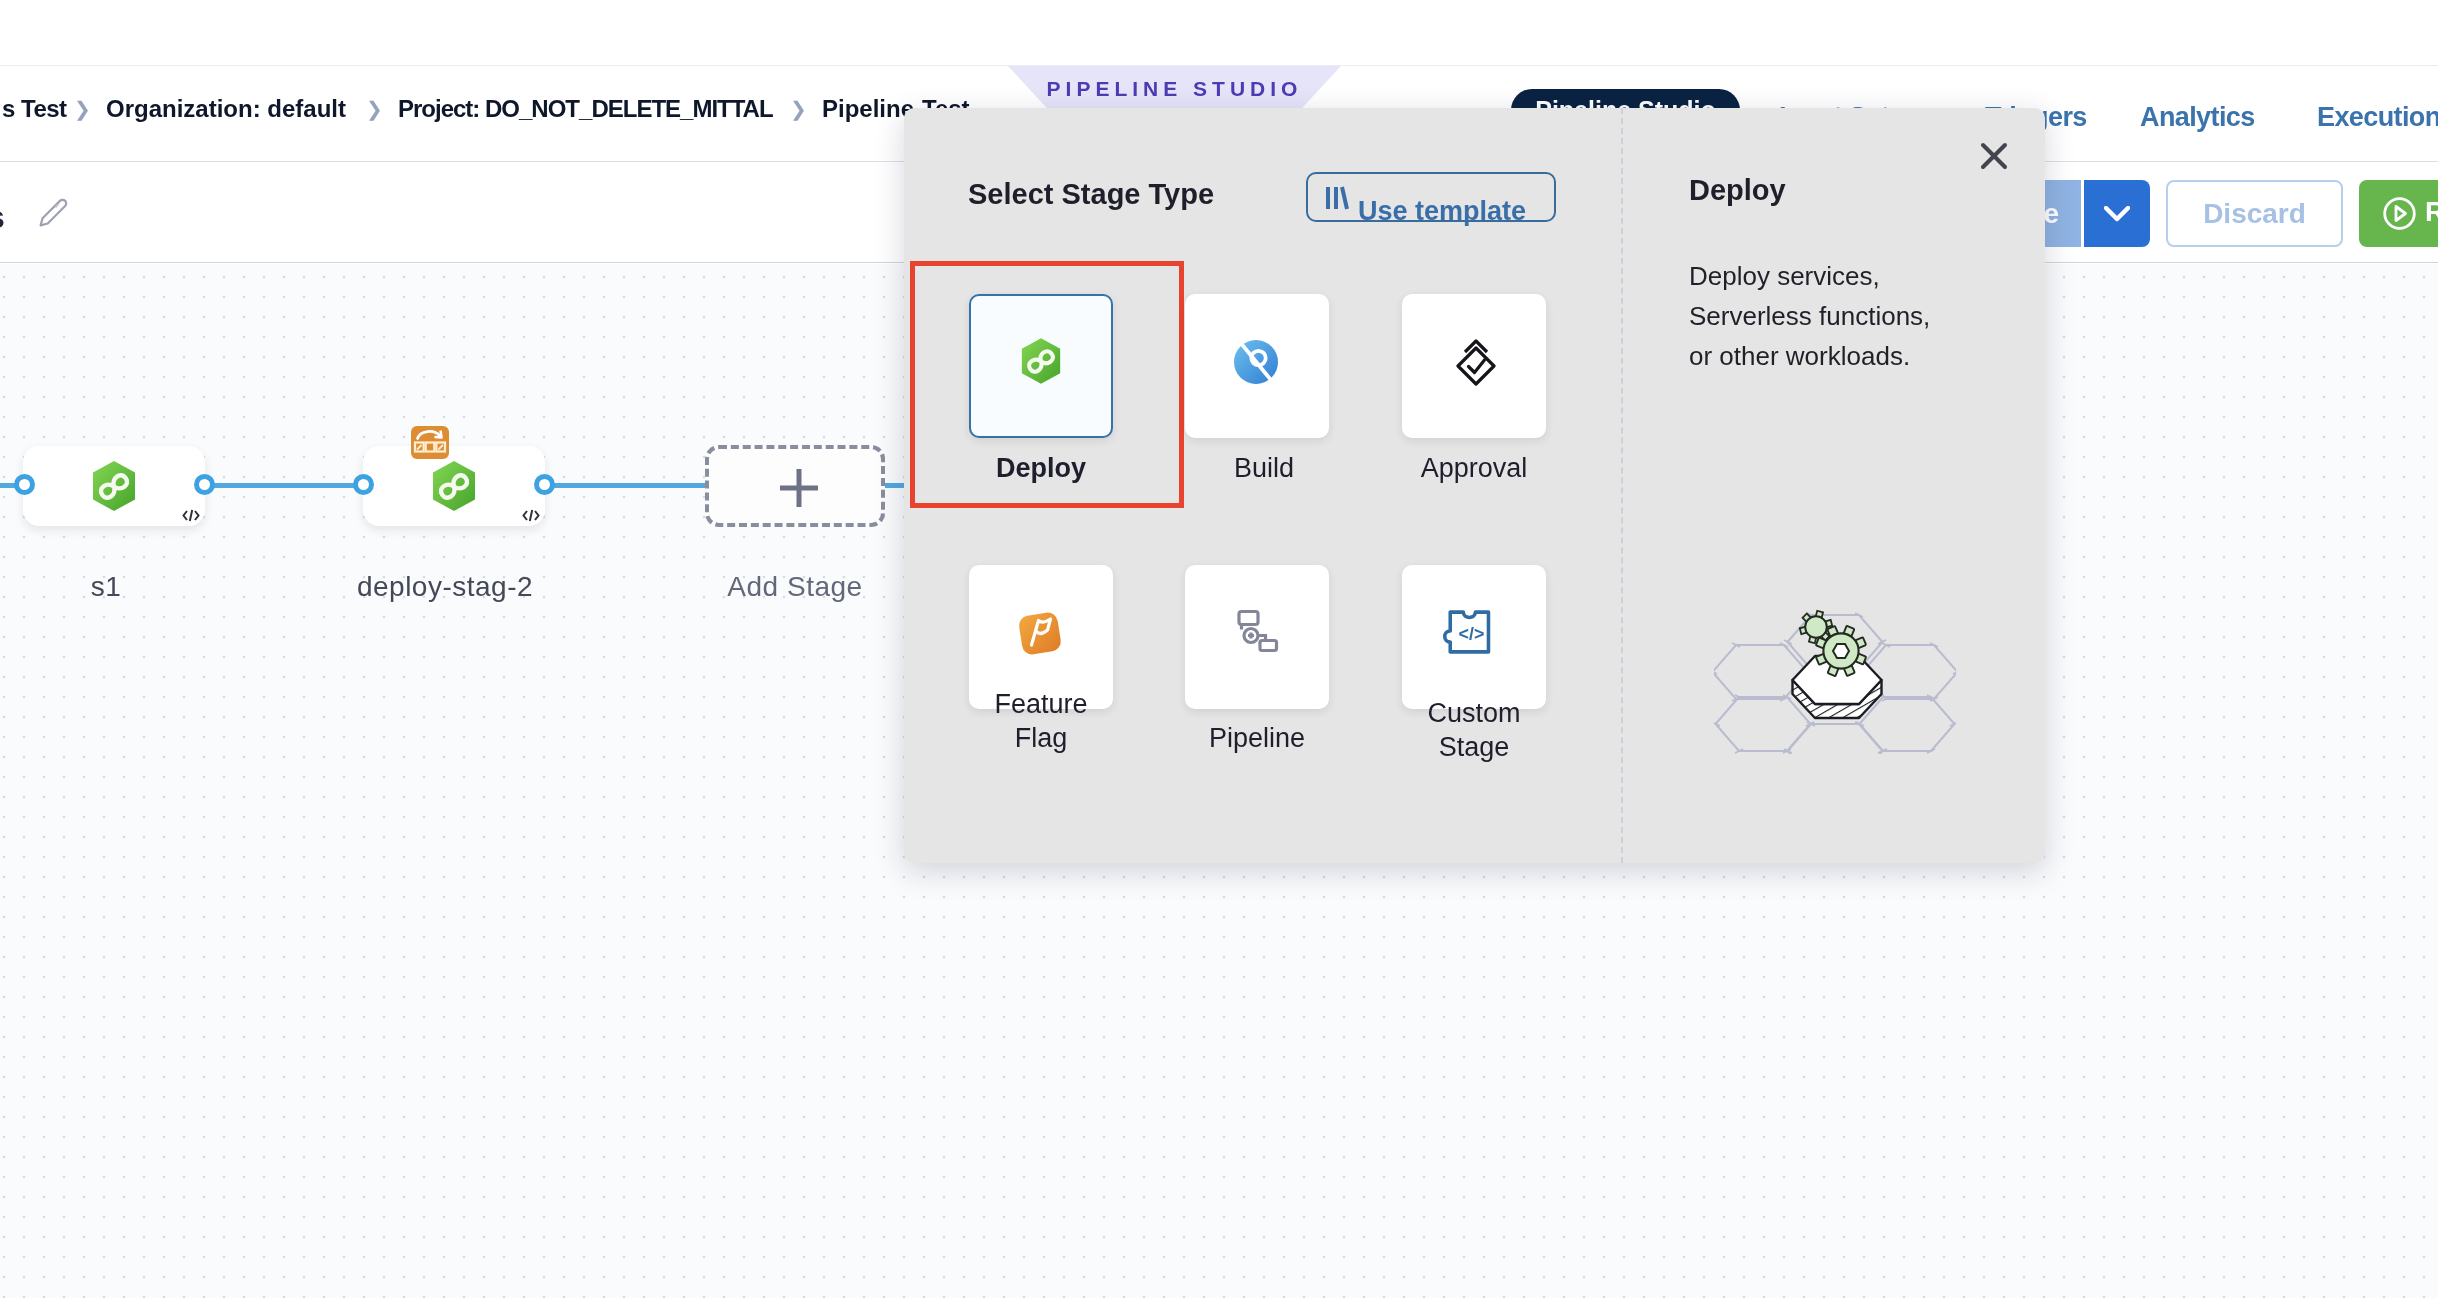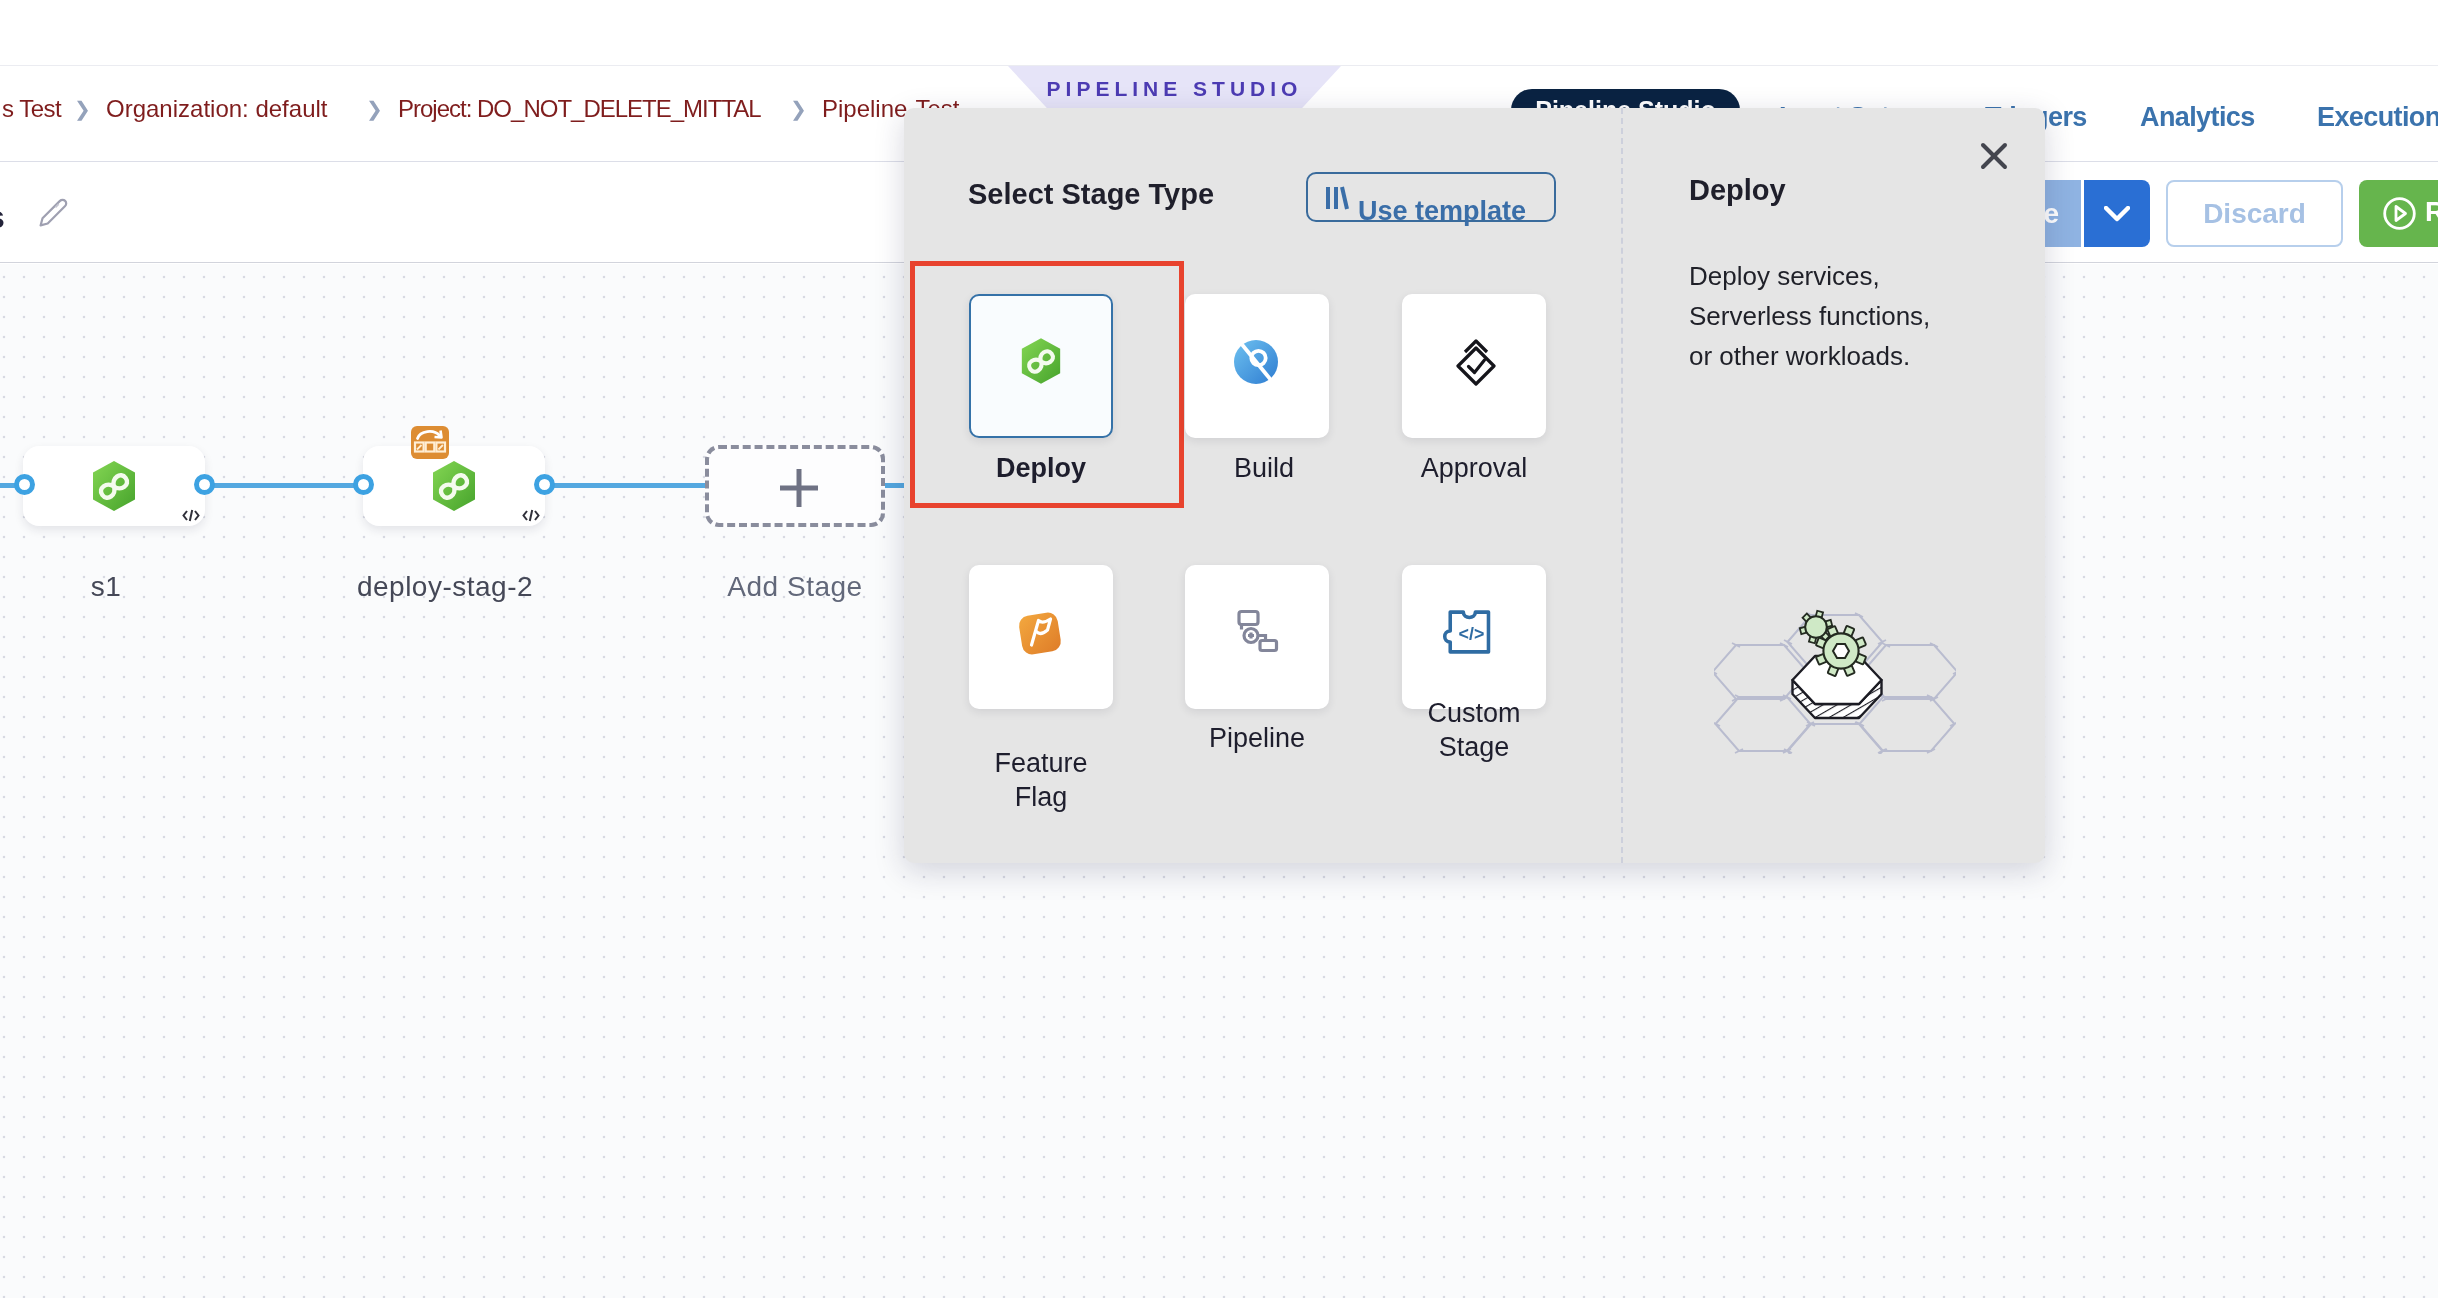--- a/index.html
+++ b/index.html
@@ -4,21 +4,21 @@
 <style>
   * { margin:0; padding:0; box-sizing:border-box; }
   html,body { width:2438px; height:1298px; overflow:hidden; background:#fff;
     font-family:"Liberation Sans", sans-serif; }
   .page { position:relative; width:2438px; height:1298px; overflow:hidden; }
   .abs { position:absolute; }
 
   
   .topband { left:0; top:0; width:2438px; height:66px; background:#fff; border-bottom:1px solid #ebecf1; }
   .navbar { left:0; top:66px; width:2438px; height:96px; background:#fff; border-bottom:1px solid #dcdee8; }
-  .crumb { position:absolute; top:95px; font-size:24px; font-weight:400; color:#7f1d1d; white-space:nowrap; }
+  .crumb { position:absolute; top:95px; font-size:24px; font-weight:700; color:#0f172a; white-space:nowrap; }
   .csep { position:absolute; top:97px; font-size:20px; color:#94a2bb; }
   .banner { left:1008px; top:66px; width:333px; height:45px; background:#e6e4f8;
     clip-path:polygon(0 0, 100% 0, 87.5% 100%, 12.5% 100%); }
   .banner span { display:block; text-align:center; margin-top:11px; font-size:21px; font-weight:700;
     letter-spacing:5px; color:#4c3bb3; }
   .pill { left:1511px; top:89px; width:229px; height:42px; border-radius:21px; background:#0a2342;
     color:#fff; font-size:25px; font-weight:700; text-align:center; line-height:42px; }
   .navlink { top:102px; font-size:27px; font-weight:700; letter-spacing:-0.6px; color:#3b73ad; white-space:nowrap; }
 
   
@@ -235,21 +235,21 @@
     </svg>
     <svg class="abs" style="left:536px; top:502px;" width="54" height="44" viewBox="0 0 50 42">
       <path d="M9 2 H21.5 C21.5 8.8 33 8.8 33 2 H45.5 V40 H9 V30.5 C2 30.5 2 20 9 20 Z" fill="none" stroke="#2f6ca3" stroke-width="3.4" stroke-linejoin="round"></path>
       <text x="17" y="28.5" font-size="17" font-weight="bold" fill="#2f6ca3" font-family="Liberation Sans">&lt;/&gt;</text>
     </svg>
 
     <div class="slabel" style="left:27px; top:343px; font-weight:700;">Deploy</div>
     <div class="slabel" style="left:250px; top:343px;">Build</div>
     <div class="slabel" style="left:460px; top:343px;">Approval</div>
 
-    <div class="slabel" style="left:27px; top:638px;">Feature<br>Flag</div>
+    <div class="slabel" style="left:27px; top:579px;">Feature<br>Flag</div>
     <div class="slabel" style="left:243px; top:613px;">Pipeline</div>
     <div class="slabel" style="left:460px; top:588px;">Custom<br>Stage</div>
 
     <svg class="xclose" viewBox="0 0 28 28">
       <line x1="3" y1="3" x2="25" y2="25" stroke="#43454e" stroke-width="4" stroke-linecap="round"></line>
       <line x1="25" y1="3" x2="3" y2="25" stroke="#43454e" stroke-width="4" stroke-linecap="round"></line>
     </svg>
     <div class="rp-title">Deploy</div>
     <div class="rp-body">Deploy services,<br>Serverless functions,<br>or other workloads.</div>
 

